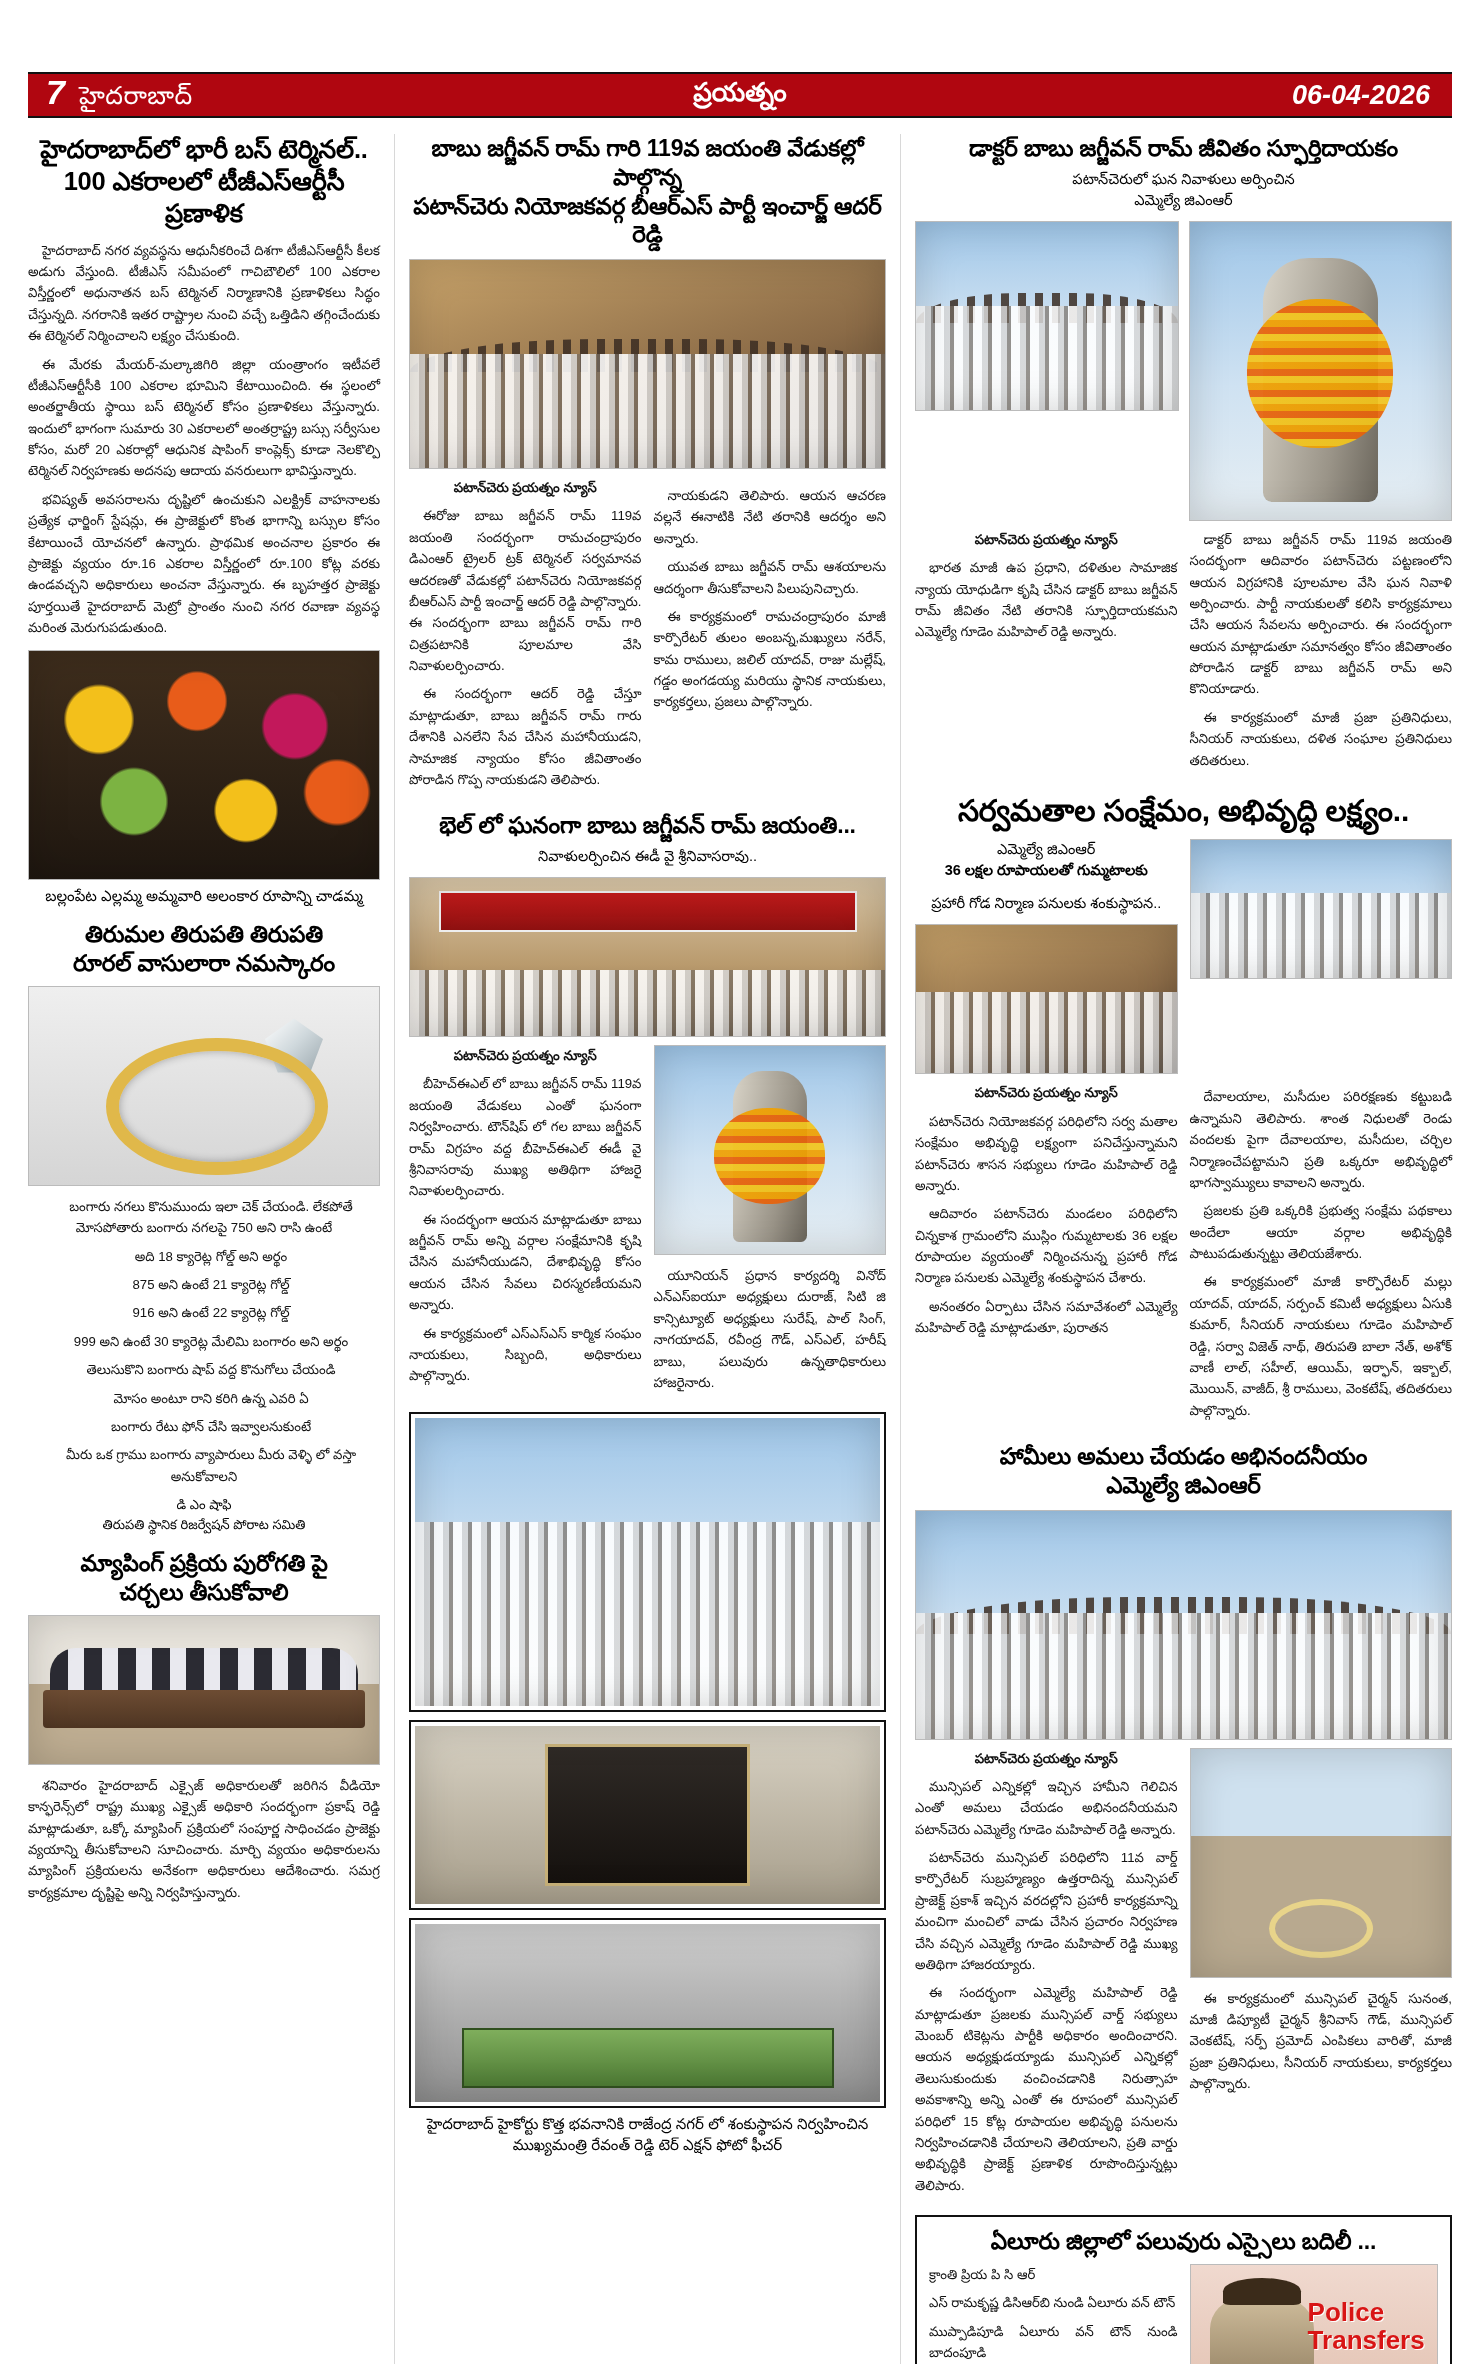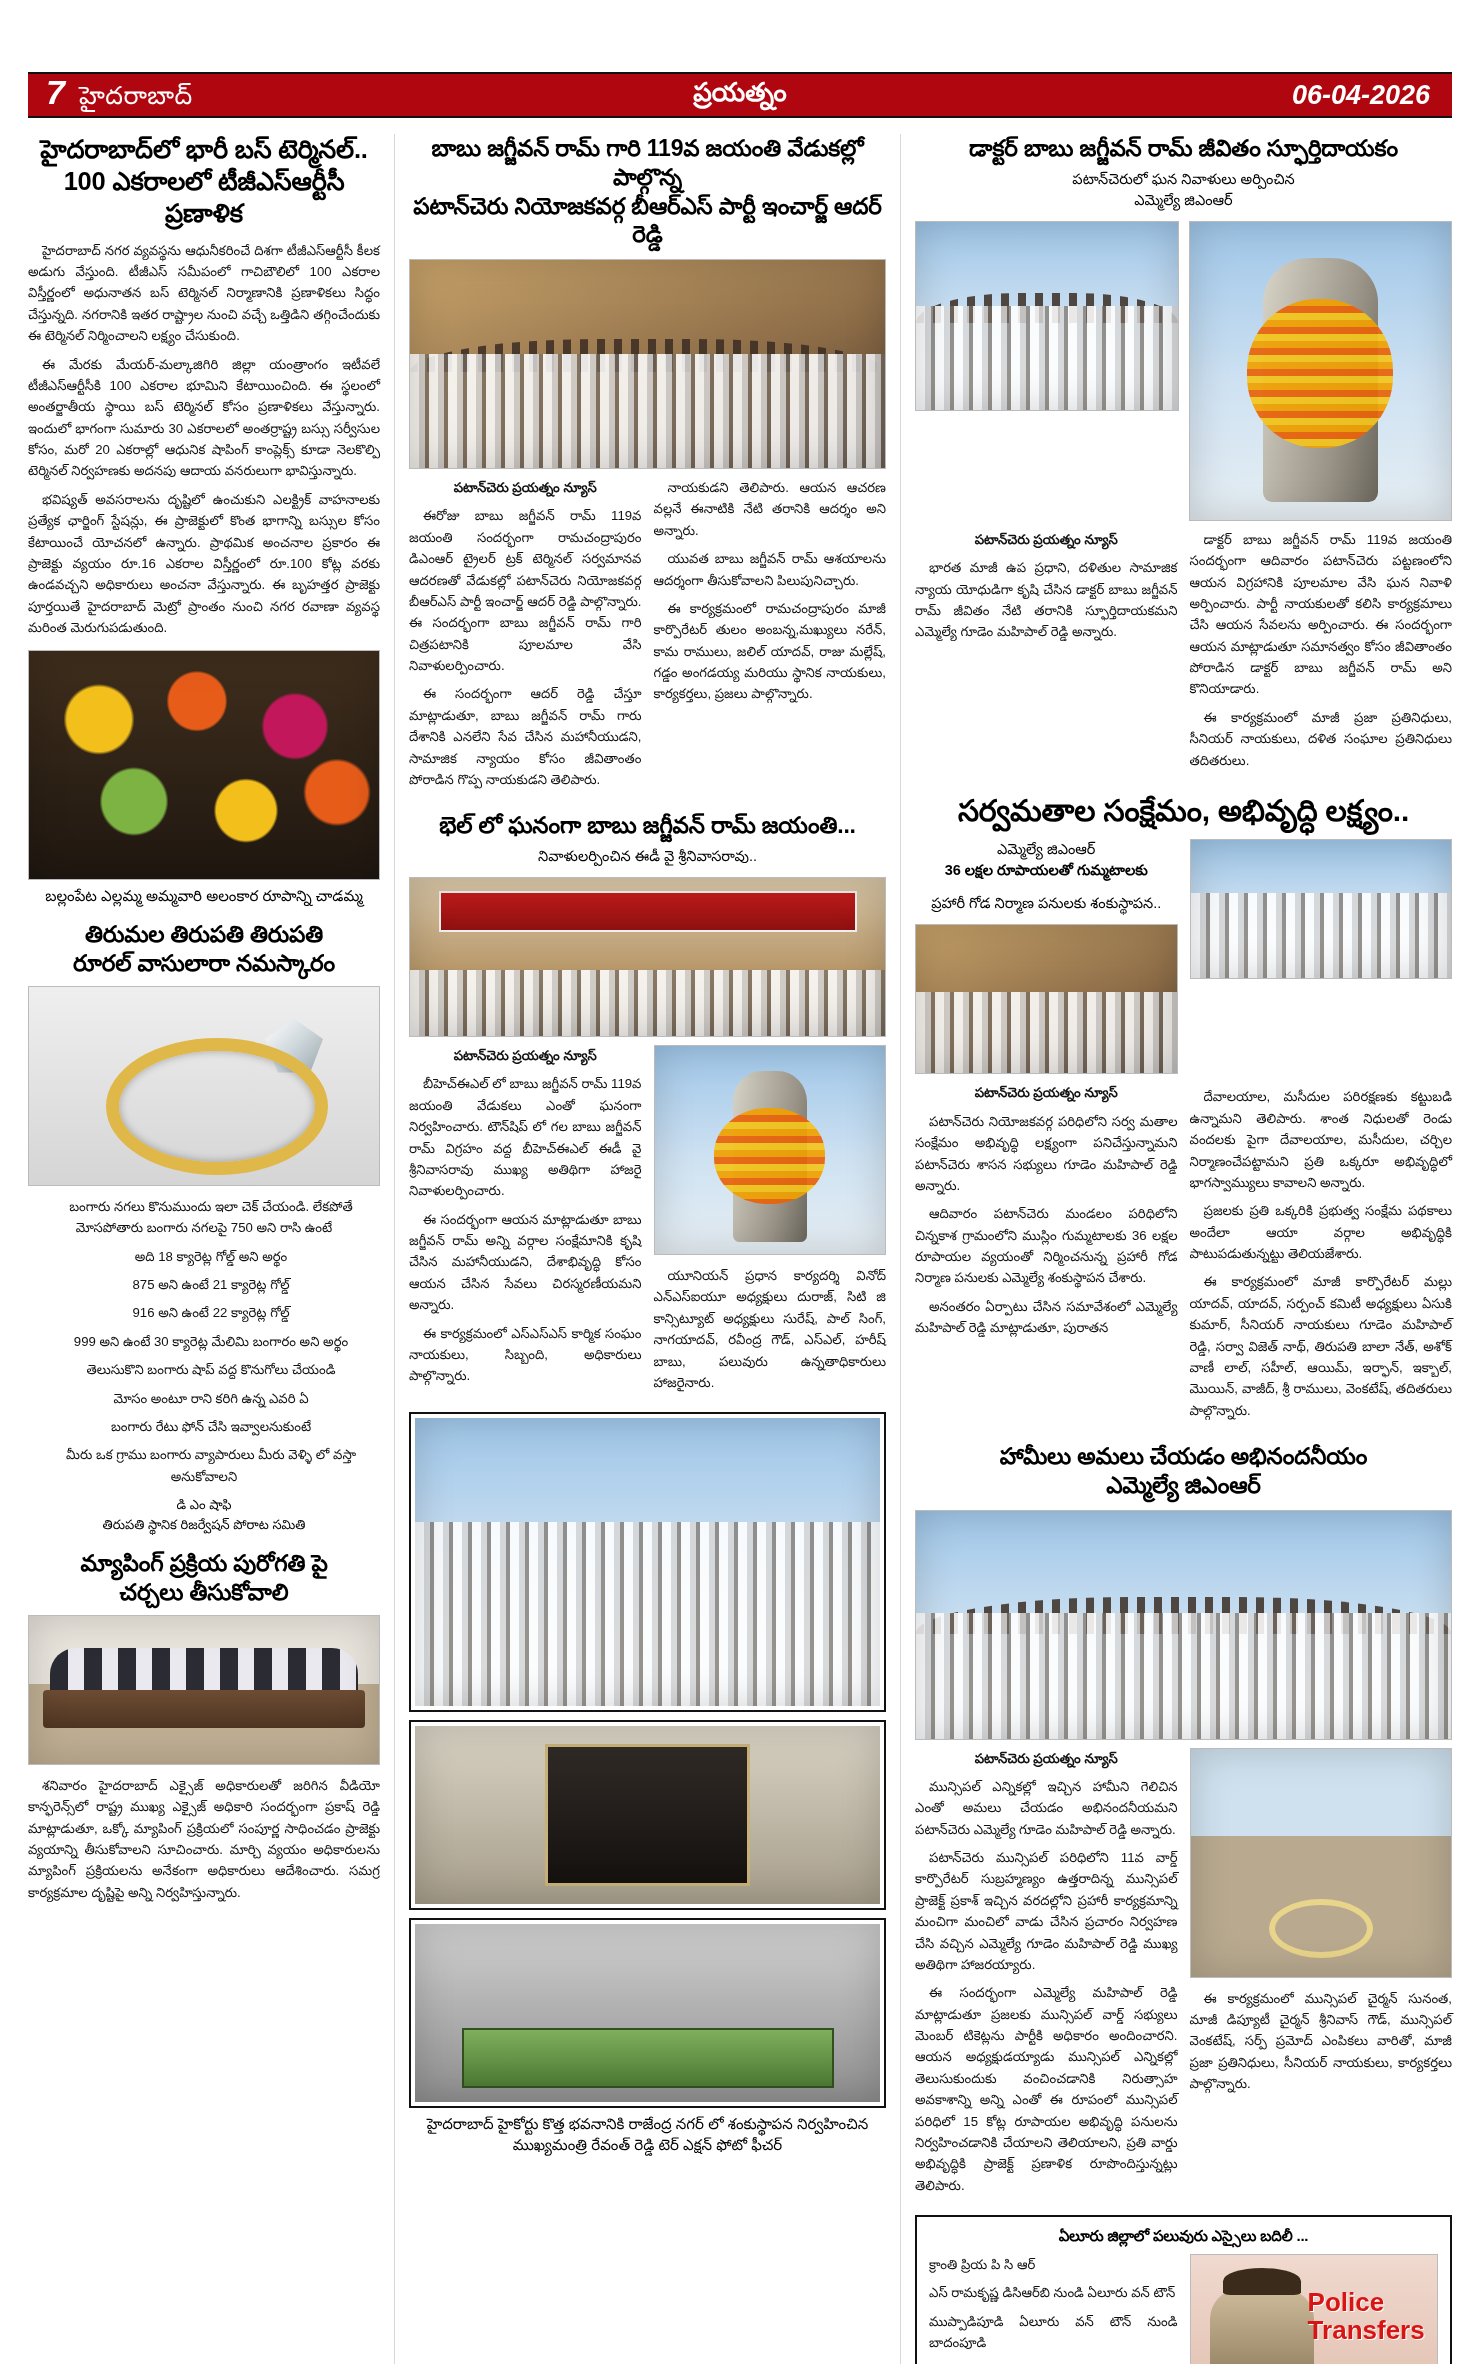--- a/index.html
+++ b/index.html
@@ -43,21 +43,21 @@
   
   .hl {
     text-align: center;
     font-weight: 700;
     color: #000;
     line-height: 1.25;
     letter-spacing: -0.2px;
   }
   .hl-xl { font-size: 25.5px; }
   .hl-lg { font-size: 23px; }
-  .hl-md { font-size: 15px; }
+  .hl-md { font-size: 23px; }
   .hl-section { font-size: 30px; font-weight: 700; }
   .subhl {
     text-align: center;
     font-size: 14.5px;
     line-height: 1.45;
     color: #000;
     margin-top: 6px;
   }
 
   
@@ -312,21 +312,21 @@
         <div class="ph-crowd"></div>
         <div class="vignette"></div>
       </div>
 
       <div class="row-flex" style="margin-top:8px">
         <div class="txt-col body-text" style="margin-top:0">
           <p class="body-center" style="text-indent:0;font-weight:700">పటాన్‌చెరు ప్రయత్నం న్యూస్</p>
           <p>ఈరోజు బాబు జగ్జీవన్ రామ్ 119వ జయంతి సందర్భంగా రామచంద్రాపురం డిఎంఆర్ ట్రైలర్ ట్రక్ టెర్మినల్ సర్వమానవ ఆదరణతో వేడుకల్లో పటాన్‌చెరు నియోజకవర్గ బీఆర్ఎస్ పార్టీ ఇంచార్జ్ ఆదర్ రెడ్డి పాల్గొన్నారు. ఈ సందర్భంగా బాబు జగ్జీవన్ రామ్ గారి చిత్రపటానికి పూలమాల వేసి నివాళులర్పించారు.</p>
           <p>ఈ సందర్భంగా ఆదర్ రెడ్డి చేస్తూ మాట్లాడుతూ, బాబు జగ్జీవన్ రామ్ గారు దేశానికి ఎనలేని సేవ చేసిన మహానీయుడని, సామాజిక న్యాయం కోసం జీవితాంతం పోరాడిన గొప్ప నాయకుడని తెలిపారు.</p>
         </div>
-        <div class="txt-col body-text" style="margin-top:0">
+        <div class="txt-col body-text" style="margin-top:8px">
           <p>నాయకుడని తెలిపారు. ఆయన ఆచరణ వల్లనే ఈనాటికి నేటి తరానికి ఆదర్శం అని అన్నారు.</p>
           <p>యువత బాబు జగ్జీవన్ రామ్ ఆశయాలను ఆదర్శంగా తీసుకోవాలని పిలుపునిచ్చారు.</p>
           <p>ఈ కార్యక్రమంలో రామచంద్రాపురం మాజీ కార్పొరేటర్ తులం అంబన్న,మఖ్యులు నరేన్, కామ రాములు, జలిల్ యాదవ్, రాజు మల్లేష్, గడ్డం అంగడయ్య మరియు స్థానిక నాయకులు, కార్యకర్తలు, ప్రజలు పాల్గొన్నారు.</p>
         </div>
       </div>
 
       <div class="spacer-14"></div>
       <div class="hl hl-lg">భెల్ లో ఘనంగా బాబు జగ్జీవన్ రామ్ జయంతి...</div>
       <div class="subhl">నివాళులర్పించిన ఈడీ వై శ్రీనివాసరావు..</div>
 

